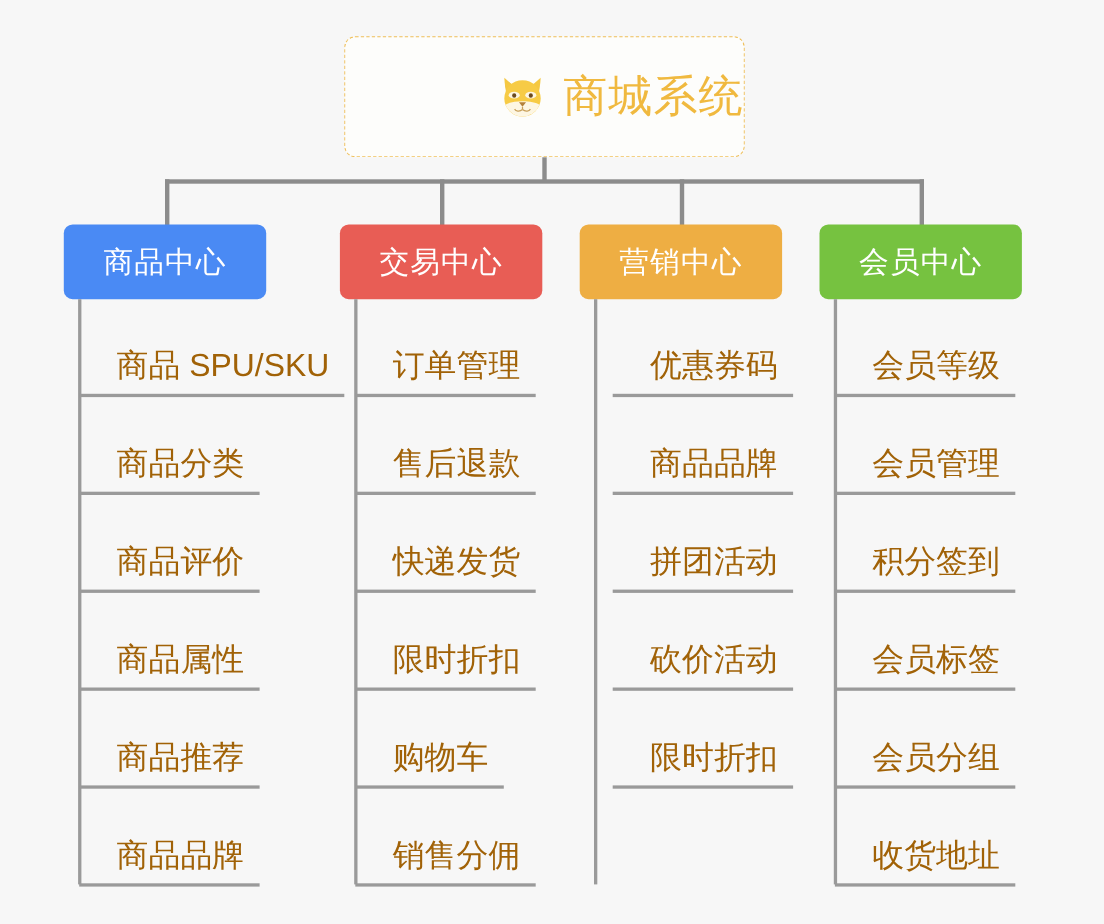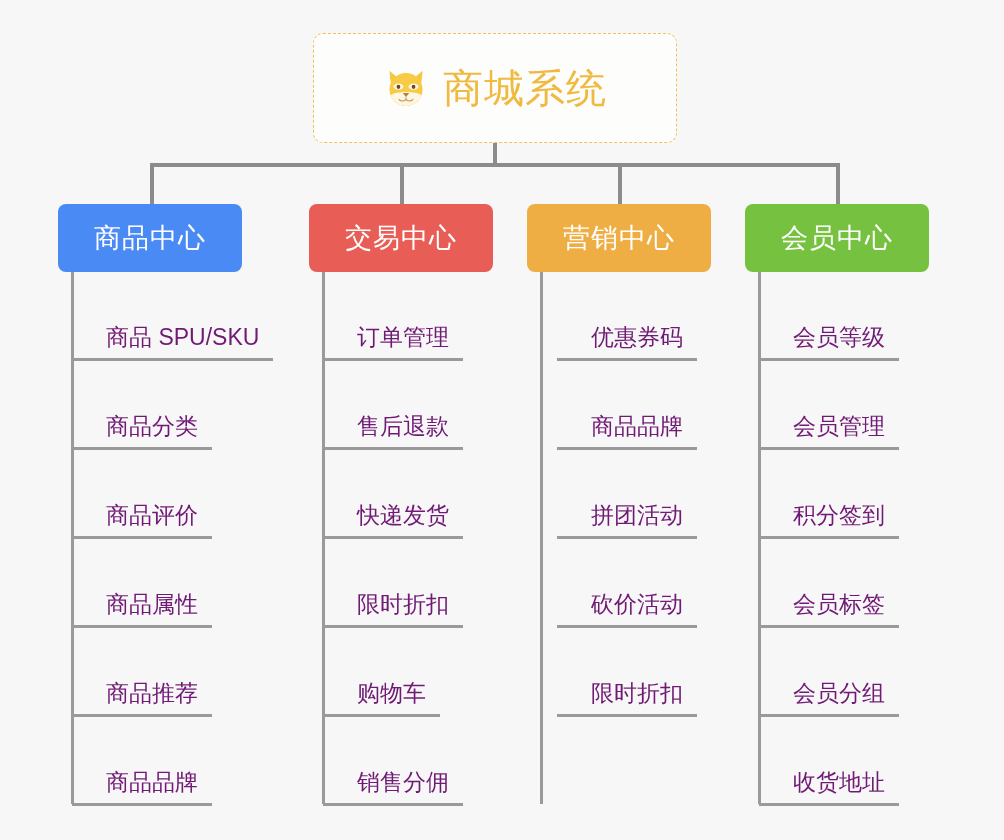--- a/index.html
+++ b/index.html
@@ -15,21 +15,21 @@
 
   
   .root-node{
     position:absolute;
     left:313px;top:33px;
     width:364px;height:110px;
     background:#fdfdfb;
     border:1px dashed #f0c05a;
     border-radius:10px;
     box-sizing:border-box;
-    display:flex;align-items:center;justify-content:center;
+    display:flex;align-items:center;justify-content:flex-end;
     gap:14px;
   }
   .root-icon{
     width:46px;height:46px;
     display:block;
     flex:none;
   }
   .root-title{
     font-size:40px;
     line-height:1;
@@ -78,22 +78,22 @@
   
   .leaf-inner{
     position:relative;
     display:inline-block;
     border-bottom:3px solid #9a9a9a;
     padding-left:34px;
     padding-right:14px;
     padding-bottom:5px;
   }
   .leaf-text{
-    font-size:23px;
-    color:#701a75;
+    font-size:29px;
+    color:#a16207;
     white-space:nowrap;
   }
 </style>
 </head>
 <body style="background: rgb(247, 247, 247);">
 
 <div id="canvas">
 
   <div class="root-node" style="border-color: rgb(240, 192, 90); background: rgb(253, 253, 251);">
     <svg class="root-icon" viewBox="0 0 64 64" aria-hidden="true">

